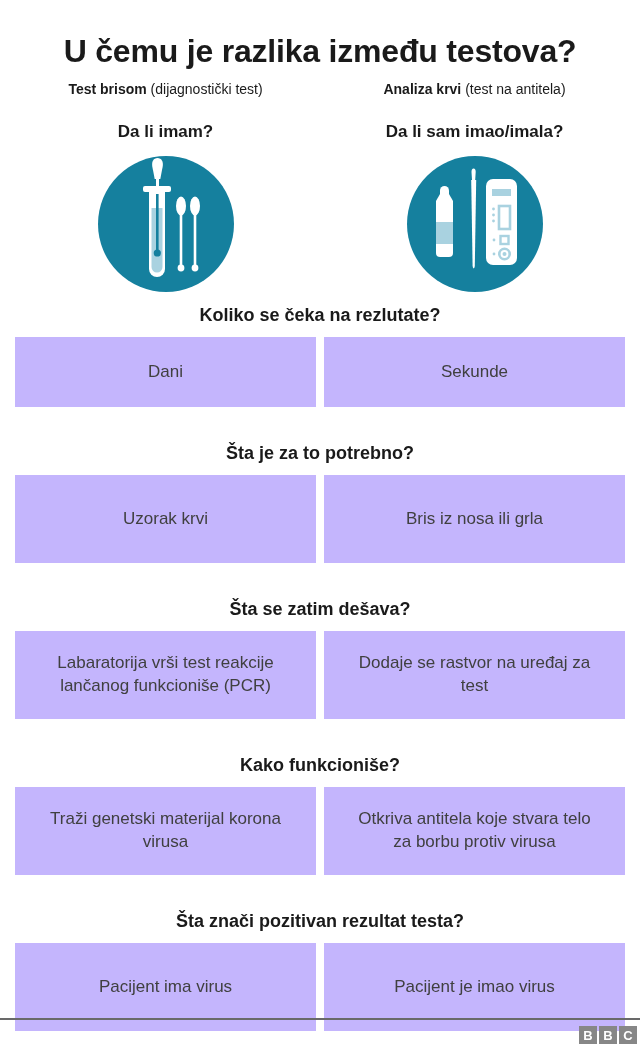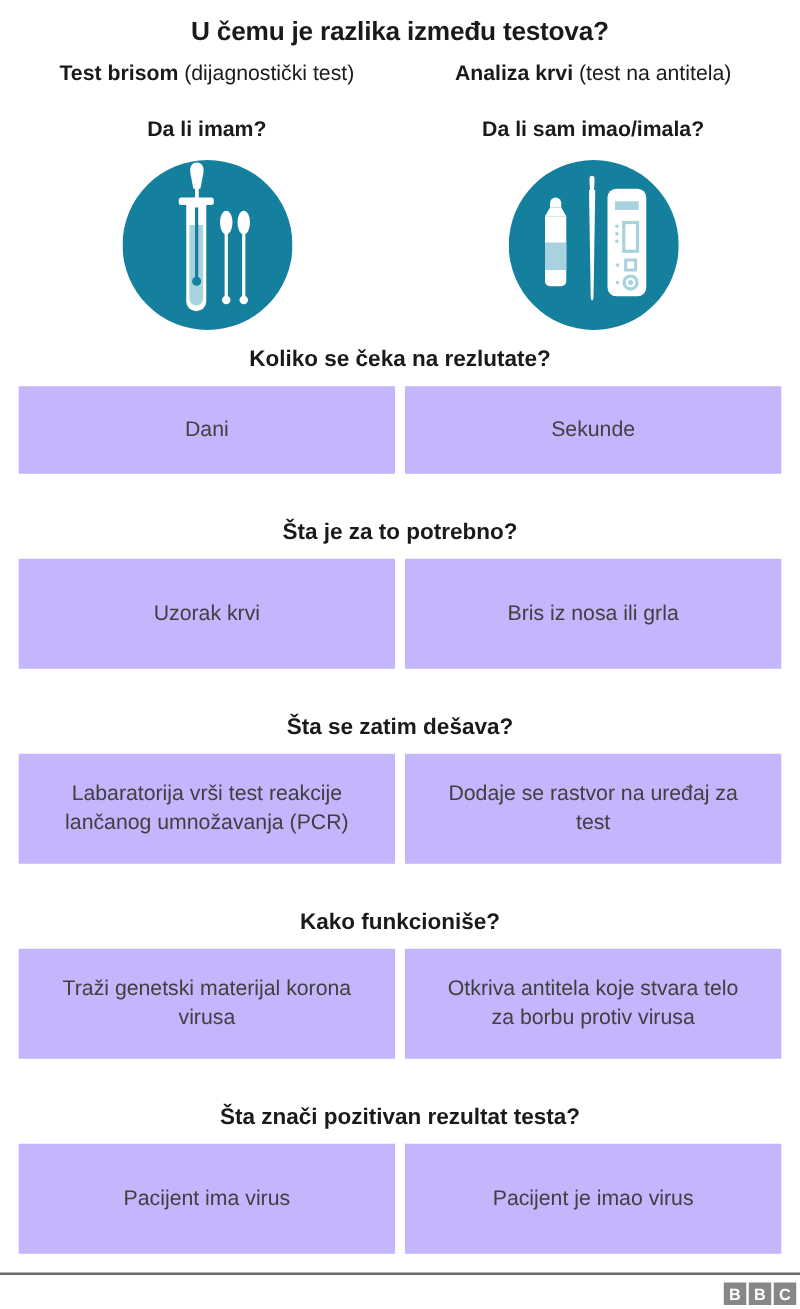--- a/index.html
+++ b/index.html
@@ -6,34 +6,34 @@
   .canvas {
     position:relative;
     width:640px; height:1047px;
     margin:0 auto;
     background:#fff;
     font-family:"Liberation Sans","DejaVu Sans",sans-serif;
     color:#1a1a1a;
     overflow:hidden;
   }
   .title {
-    padding-top:14px;
+    padding-top:33px;
     text-align:center;
-    font-size:21px;
+    font-size:32px;
     font-weight:bold;
     letter-spacing:-0.2px;
   }
   .cols {
     display:grid;
     grid-template-columns:1fr 1fr;
     column-gap:8px;
     padding:0 15px;
   }
   .col { text-align:center; }
-  .col-head { margin-top:11px; font-size:17px; }
+  .col-head { margin-top:11px; font-size:14px; }
   .col-head .bold { font-weight:bold; }
   .col-q { margin-top:25px; font-size:17px; font-weight:bold; }
   .icon-wrap { margin-top:14px; display:flex; justify-content:center; }
   .section-head {
     margin-top:36px;
     text-align:center;
     font-size:18px;
     font-weight:bold;
   }
   .section-head.first { margin-top:13px; }
@@ -160,21 +160,21 @@
   </div>
 
   <div class="section-head">Šta je za to potrebno?</div>
   <div class="boxes">
     <div class="cell">Uzorak krvi</div>
     <div class="cell">Bris iz nosa ili grla</div>
   </div>
 
   <div class="section-head">Šta se zatim dešava?</div>
   <div class="boxes">
-    <div class="cell">Labaratorija vrši test reakcije lančanog umnožavanja (PCR)</div>
+    <div class="cell">Labaratorija vrši test reakcije lančanog funkcioniše (PCR)</div>
     <div class="cell">Dodaje se rastvor na uređaj za test</div>
   </div>
 
   <div class="section-head">Kako funkcioniše?</div>
   <div class="boxes">
     <div class="cell">Traži genetski materijal korona virusa</div>
     <div class="cell">Otkriva antitela koje stvara telo za borbu protiv virusa</div>
   </div>
 
   <div class="section-head">Šta znači pozitivan rezultat testa?</div>

